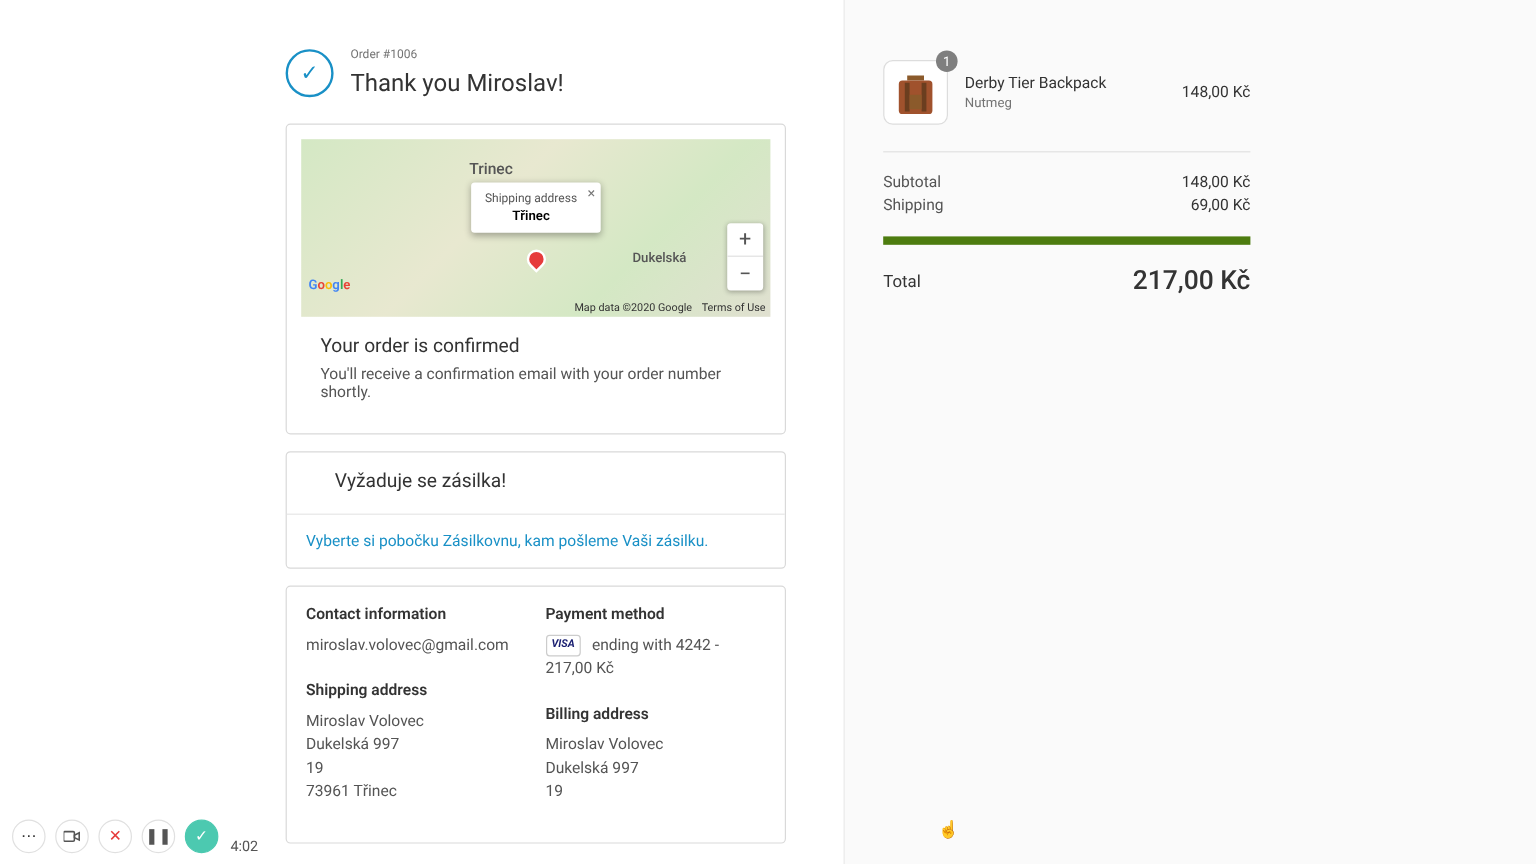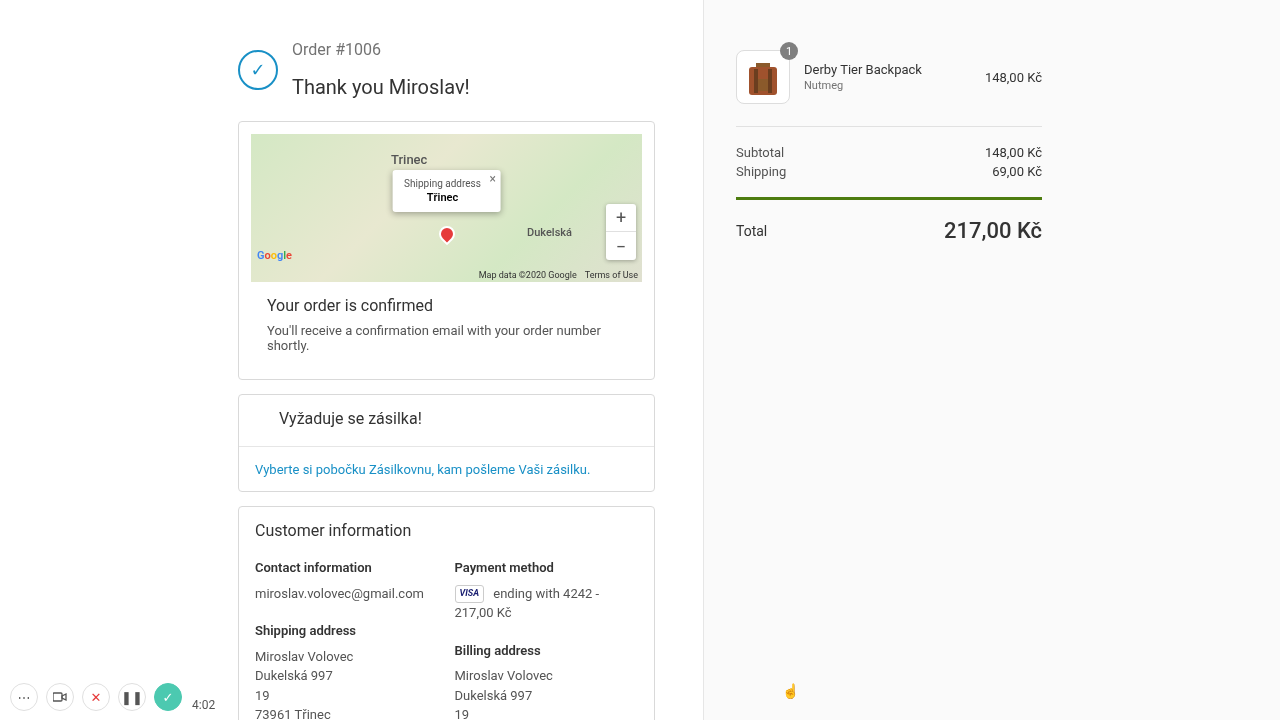--- a/index.html
+++ b/index.html
@@ -49,23 +49,23 @@
     border: 2px solid #1990c6;
     border-radius: 50%;
     display: flex;
     align-items: center;
     justify-content: center;
     color: #1990c6;
     font-size: 18px;
     flex-shrink: 0;
   }
   .order-number {
-    font-size: 16px;
+    font-size: 10px;
     color: #737373;
-    margin-bottom: 16px;
+    margin-bottom: 6px;
   }
   .thank-text {
     font-size: 20px;
     color: #333;
   }
   .card {
     border: 1px solid #d9d9d9;
     border-radius: 4px;
     margin-bottom: 14px;
     background: #fff;
@@ -203,21 +203,21 @@
     color: #fff;
     font-size: 11px;
     width: 18px; height: 18px;
     border-radius: 50%;
     display: flex; align-items: center; justify-content: center;
   }
   .item-info { flex: 1; }
   .item-name { font-size: 13px; color: #333; }
   .item-variant { font-size: 11px; color: #737373; margin-top: 2px; }
   .item-price { font-size: 13px; color: #333; }
-  .summary-lines { padding: 14px 0; border-bottom: 3px solid #4d7c0f; }
+  .summary-lines { padding: 14px 0; border-bottom: 7px solid #4d7c0f; }
   .summary-line { display: flex; justify-content: space-between; font-size: 13px; color: #545454; margin: 4px 0; }
   .summary-total { display: flex; justify-content: space-between; align-items: center; padding-top: 18px; }
   .total-label { font-size: 14px; color: #333; }
   .total-value { font-size: 22px; font-weight: 500; color: #333; }
 
   
   .rec-bar {
     position: absolute;
     bottom: 8px;
     left: 10px;
@@ -285,21 +285,20 @@
 
     <div class="card">
       <div class="ship-card-body">
         <div class="ship-card-title">Vyžaduje se zásilka!</div>
         <div class="ship-card-divider"></div>
         <a class="ship-link">Vyberte si pobočku Zásilkovnu, kam pošleme Vaši zásilku.</a>
       </div>
     </div>
 
     <div class="card cust-card">
-      <div class="cust-title">Customer information</div>
       <div class="cust-cols">
         <div class="cust-col">
           <div class="cust-block">
             <div class="cust-h">Contact information</div>
             <div>miroslav.volovec@gmail.com</div>
           </div>
           <div class="cust-block">
             <div class="cust-h">Shipping address</div>
             <div>Miroslav Volovec</div>
             <div>Dukelská 997</div>

